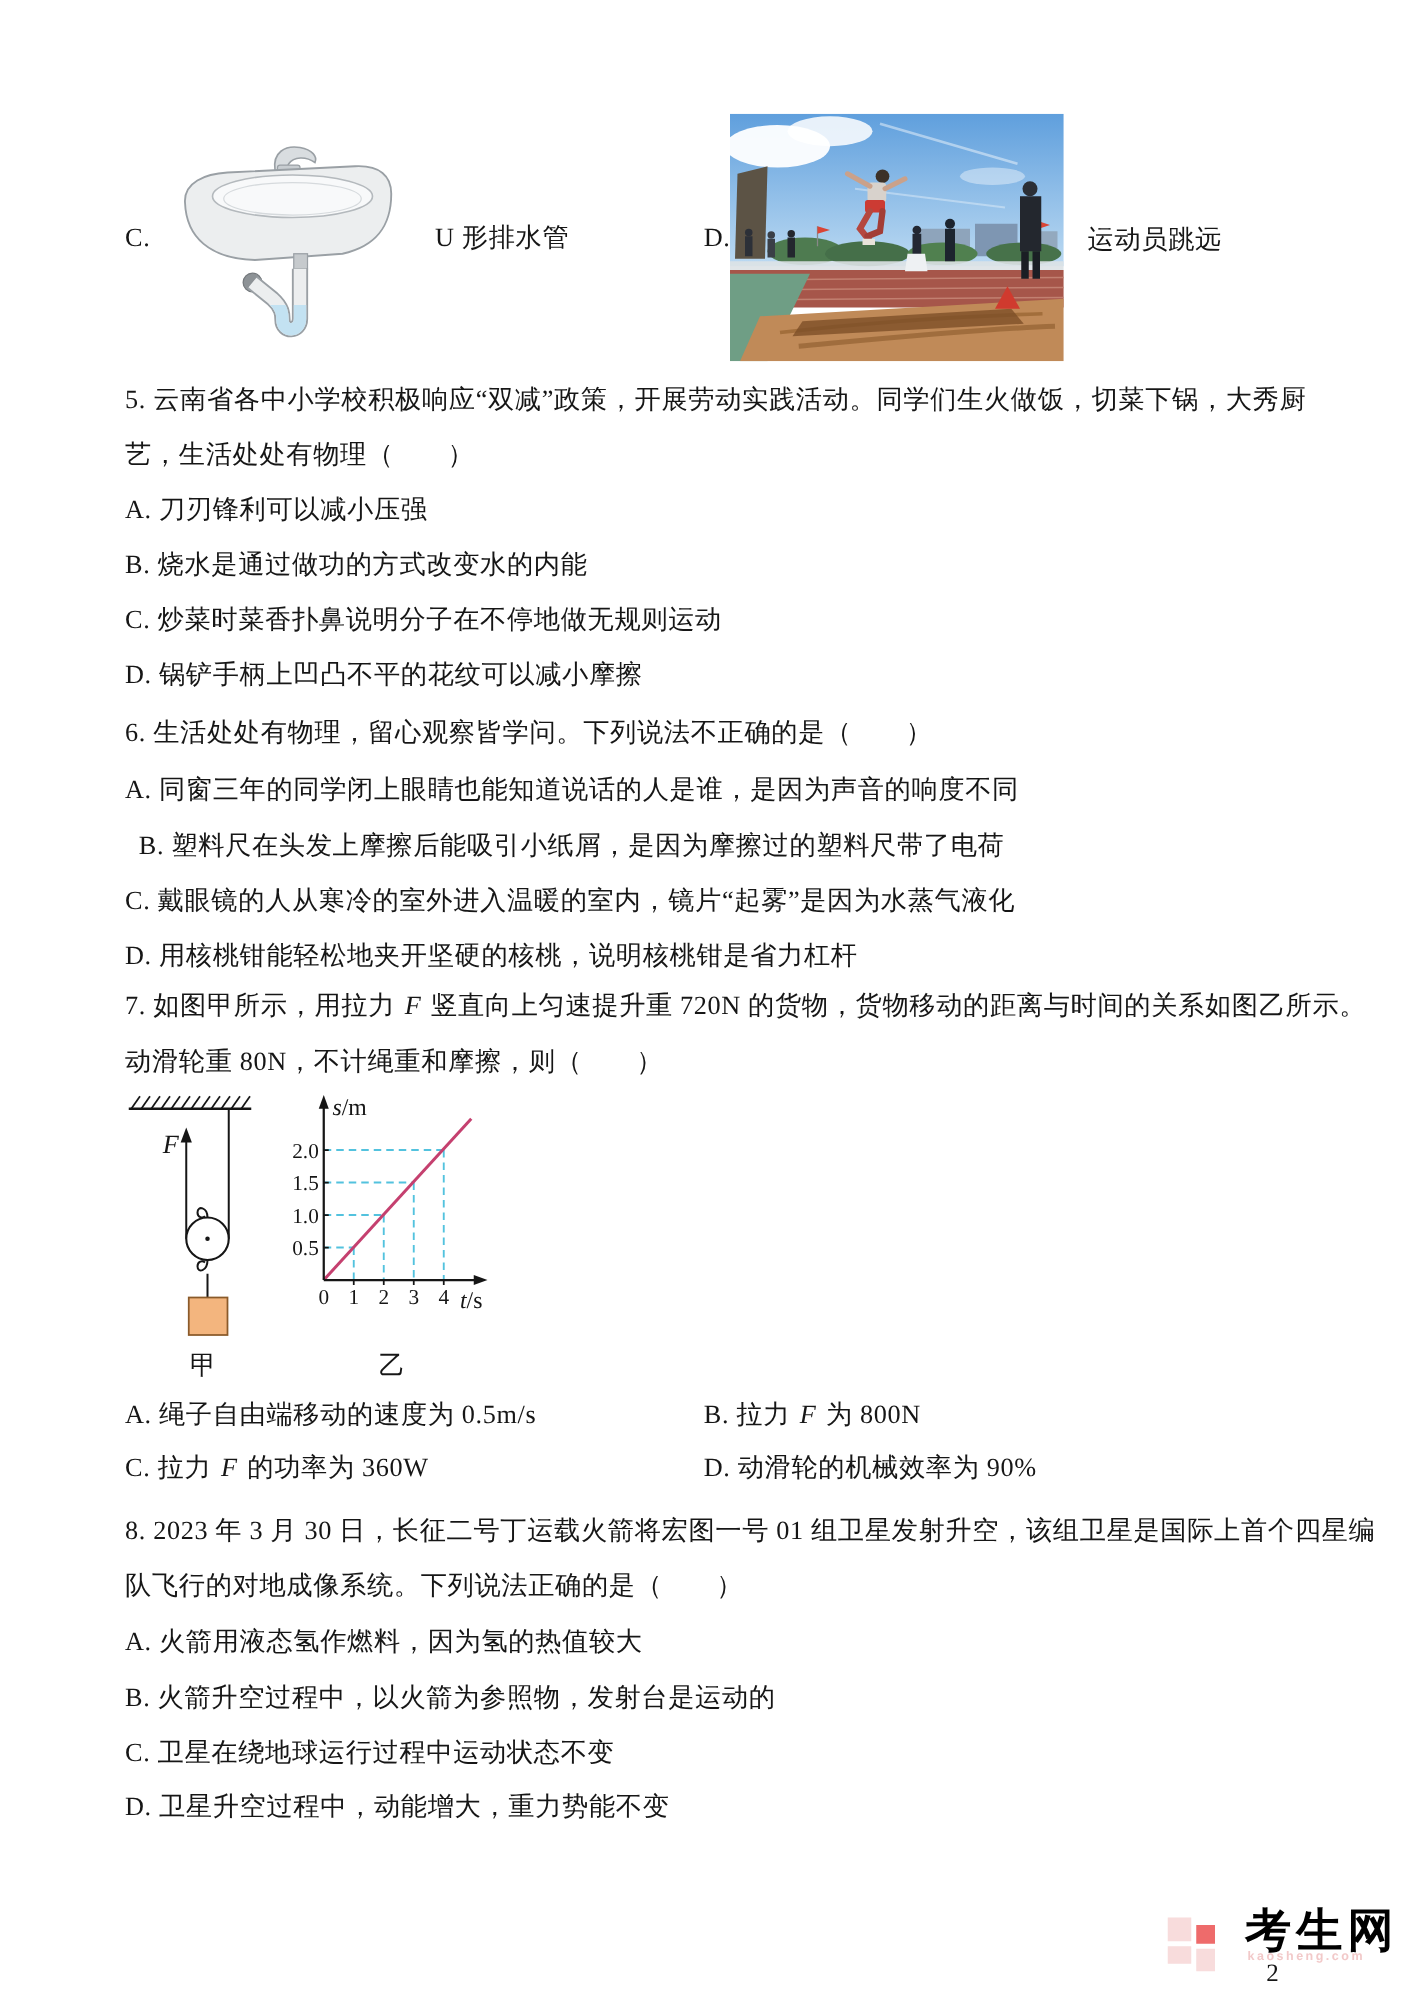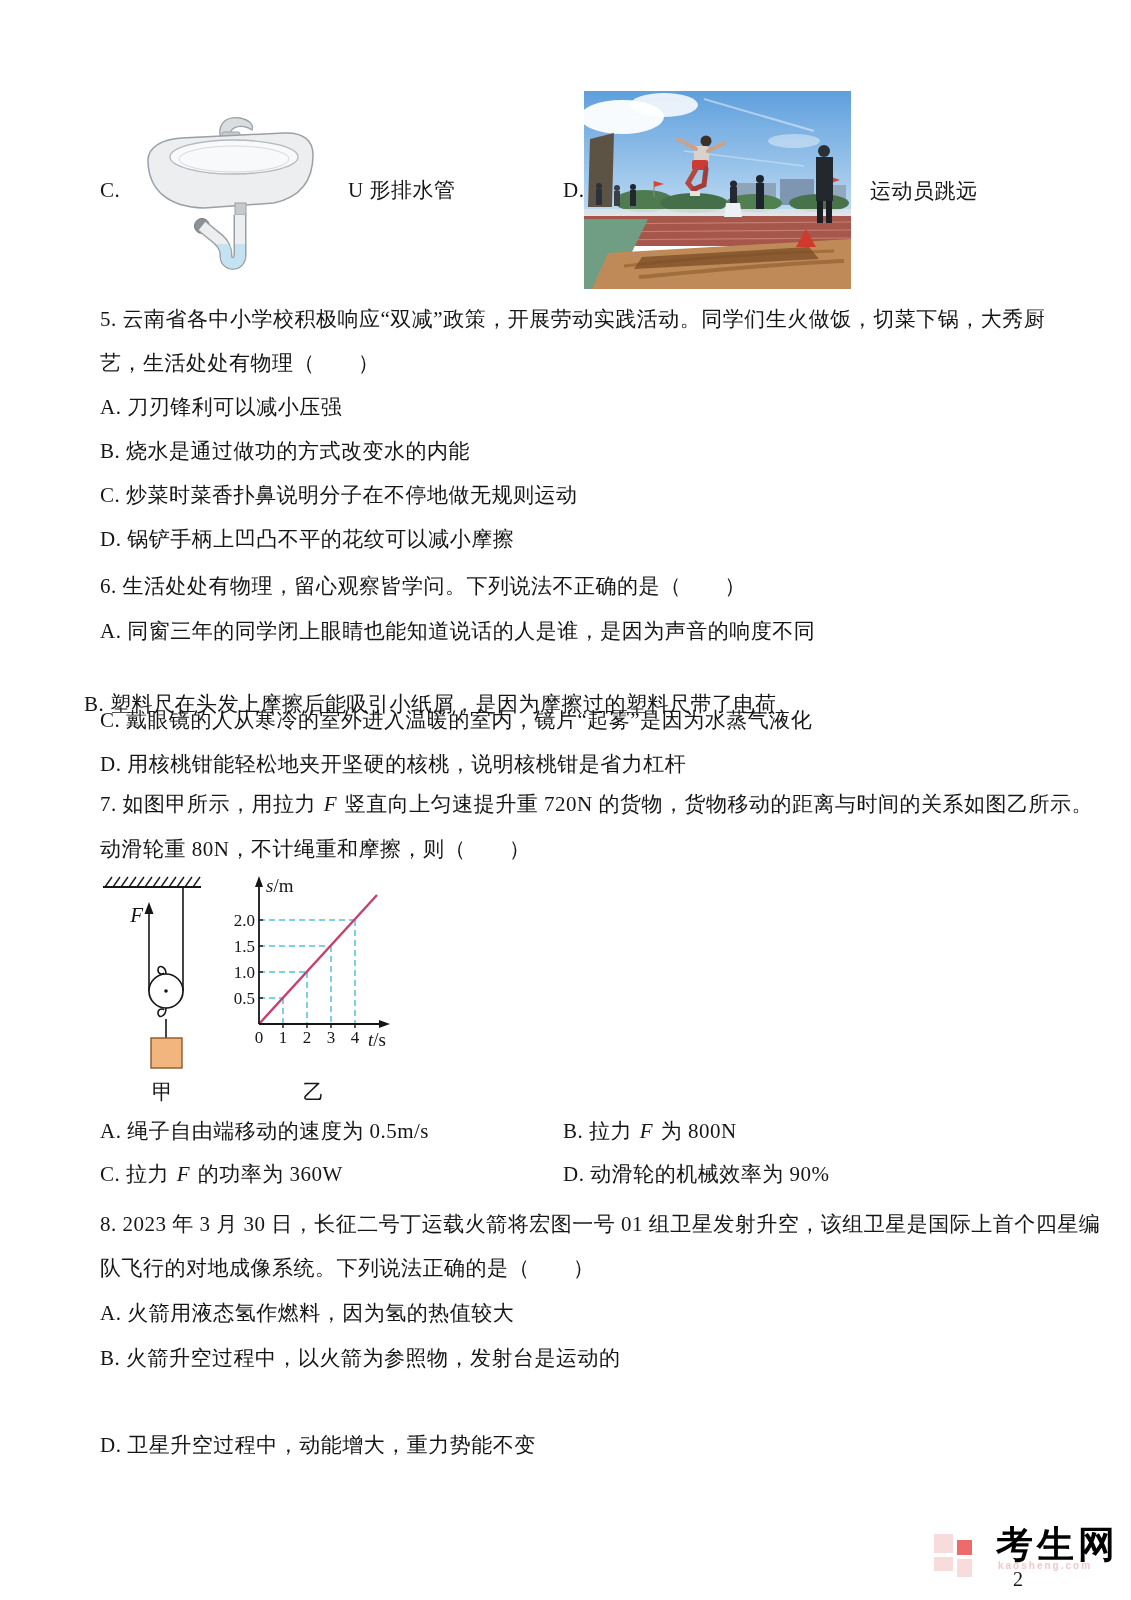--- a/index.html
+++ b/index.html
@@ -135,21 +135,21 @@
 
   <div class="ln" style="left:100px;top:306px;">5. 云南省各中小学校积极响应“双减”政策，开展劳动实践活动。同学们生火做饭，切菜下锅，大秀厨</div>
   <div class="ln" style="left:100px;top:350px;">艺，生活处处有物理（　　）</div>
   <div class="ln" style="left:100px;top:394px;">A. 刀刃锋利可以减小压强</div>
   <div class="ln" style="left:100px;top:438px;text-align:center;">B. 烧水是通过做功的方式改变水的内能</div>
   <div class="ln" style="left:100px;top:482px;">C. 炒菜时菜香扑鼻说明分子在不停地做无规则运动</div>
   <div class="ln" style="left:100px;top:526px;">D. 锅铲手柄上凹凸不平的花纹可以减小摩擦</div>
 
   <div class="ln" style="left:100px;top:573px;">6. 生活处处有物理，留心观察皆学问。下列说法不正确的是（　　）</div>
   <div class="ln" style="left:100px;top:618px;">A. 同窗三年的同学闭上眼睛也能知道说话的人是谁，是因为声音的响度不同</div>
-  <div class="ln" style="left:84px;top:663px;margin-top:28px;">B. 塑料尺在头发上摩擦后能吸引小纸屑，是因为摩擦过的塑料尺带了电荷</div>
+  <div class="ln" style="left:111px;top:663px;">B. 塑料尺在头发上摩擦后能吸引小纸屑，是因为摩擦过的塑料尺带了电荷</div>
   <div class="ln" style="left:100px;top:707px;">C. 戴眼镜的人从寒冷的室外进入温暖的室内，镜片“起雾”是因为水蒸气液化</div>
   <div class="ln" style="left:100px;top:751px;">D. 用核桃钳能轻松地夹开坚硬的核桃，说明核桃钳是省力杠杆</div>
 
   <div class="ln" style="left:100px;top:791px;"><span>7. 如图甲所示，用拉力 </span><span class="fv">F</span><span> 竖直向上匀速提升重 720N 的货物，货物移动的距离与时间的关系如图乙所示。</span></div>
   <div class="ln" style="left:100px;top:836px;">动滑轮重 80N，不计绳重和摩擦，则（　　）</div>
 
   <div class="fig" style="left:95px;top:870px;width:120px;height:205px;">
     <svg width="120" height="205" viewBox="0 0 120 205">
 
       <line x1="8" y1="17" x2="106" y2="17" stroke="#161616" stroke-width="2"></line>
@@ -239,20 +239,21 @@
 
   <div class="ln" style="left:100px;top:1118px;">A. 绳子自由端移动的速度为 0.5m/s</div>
   <div class="ln" style="left:563px;top:1118px;"><span>B. 拉力 </span><span class="fv">F</span><span> 为 800N</span></div>
   <div class="ln" style="left:100px;top:1161px;"><span>C. 拉力 </span><span class="fv">F</span><span> 的功率为 360W</span></div>
   <div class="ln" style="left:563px;top:1161px;">D. 动滑轮的机械效率为 90%</div>
 
   <div class="ln" style="left:100px;top:1211px;">8. 2023 年 3 月 30 日，长征二号丁运载火箭将宏图一号 01 组卫星发射升空，该组卫星是国际上首个四星编</div>
   <div class="ln" style="left:100px;top:1255px;">队飞行的对地成像系统。下列说法正确的是（　　）</div>
   <div class="ln" style="left:100px;top:1300px;">A. 火箭用液态氢作燃料，因为氢的热值较大</div>
   <div class="ln" style="left:100px;top:1345px;">B. 火箭升空过程中，以火箭为参照物，发射台是运动的</div>
+  <div class="ln" style="left:100px;top:1389px;">C. 卫星在绕地球运行过程中运动状态不变</div>
   <div class="ln" style="left:100px;top:1432px;">D. 卫星升空过程中，动能增大，重力势能不变</div>
 
   <div class="wm">
     <svg width="46" height="54" viewBox="0 0 46 54" style="position:absolute;left:4px;top:4px;">
       <rect x="0" y="4" width="19" height="19" fill="#f8dcdc"></rect>
       <rect x="23" y="10" width="15" height="15" fill="#ee6b6b"></rect>
       <rect x="0" y="27" width="19" height="14" fill="#f8dcdc"></rect>
       <rect x="23" y="29" width="15" height="18" fill="#f8dcdc"></rect>
     </svg>
     <div class="wm-cn">考生网</div>

